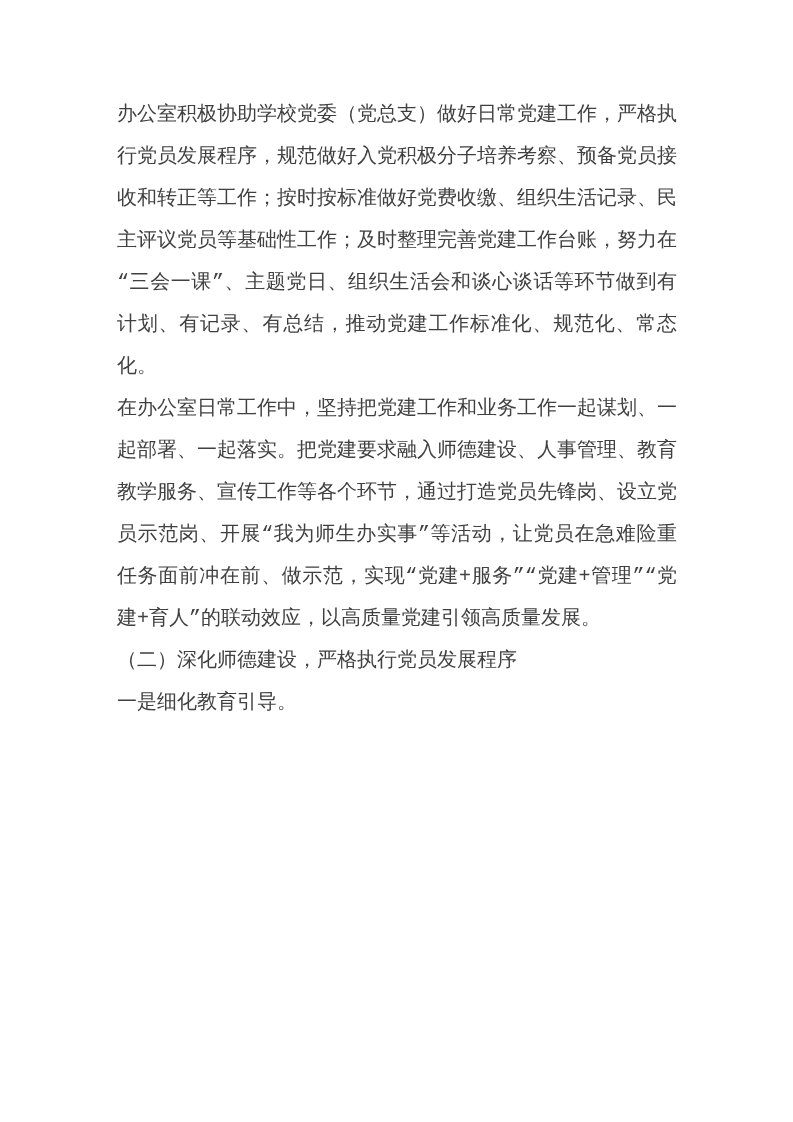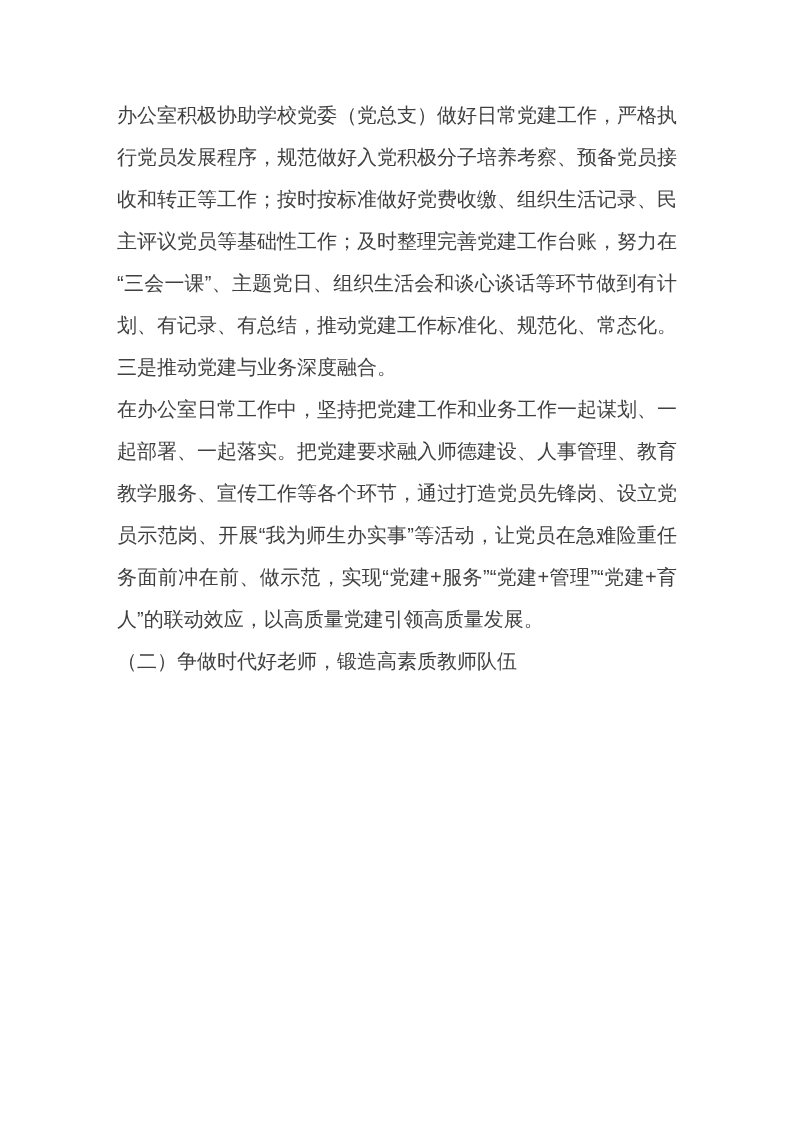--- a/index.html
+++ b/index.html
@@ -7,21 +7,21 @@
     padding: 0;
     background: #ffffff;
   }
   .page {
     position: relative;
     width: 793px;
     height: 1122px;
     background: #ffffff;
     overflow: hidden;
     box-sizing: border-box;
-    font-family: Liberation Sans, sans-serif;
+    font-family: Liberation Mono, monospace;
   }
   .text-block {
     position: absolute;
     left: 117px;
     top: 94px;
     width: 560px;
   }
   .text-block p {
     margin: 0;
     padding: 0;
@@ -33,17 +33,17 @@
     word-break: break-all;
     letter-spacing: 0;
   }
 </style>
 </head>
 <body>
 
 <div class="page">
   <div class="text-block">
     <p>办公室积极协助学校党委（党总支）做好日常党建工作，严格执行党员发展程序，规范做好入党积极分子培养考察、预备党员接收和转正等工作；按时按标准做好党费收缴、组织生活记录、民主评议党员等基础性工作；及时整理完善党建工作台账，努力在“三会一课”、主题党日、组织生活会和谈心谈话等环节做到有计划、有记录、有总结，推动党建工作标准化、规范化、常态化。</p>
-    <p>三是推动党建与业务深度融合。</p>
     <p>在办公室日常工作中，坚持把党建工作和业务工作一起谋划、一起部署、一起落实。把党建要求融入师德建设、人事管理、教育教学服务、宣传工作等各个环节，通过打造党员先锋岗、设立党员示范岗、开展“我为师生办实事”等活动，让党员在急难险重任务面前冲在前、做示范，实现“党建+服务”“党建+管理”“党建+育人”的联动效应，以高质量党建引领高质量发展。</p>
-    <p>（二）争做时代好老师，锻造高素质教师队伍</p>
+    <p>（二）深化师德建设，严格执行党员发展程序</p>
+    <p>一是细化教育引导。</p>
   </div>
 </div>
 
 </body></html>

